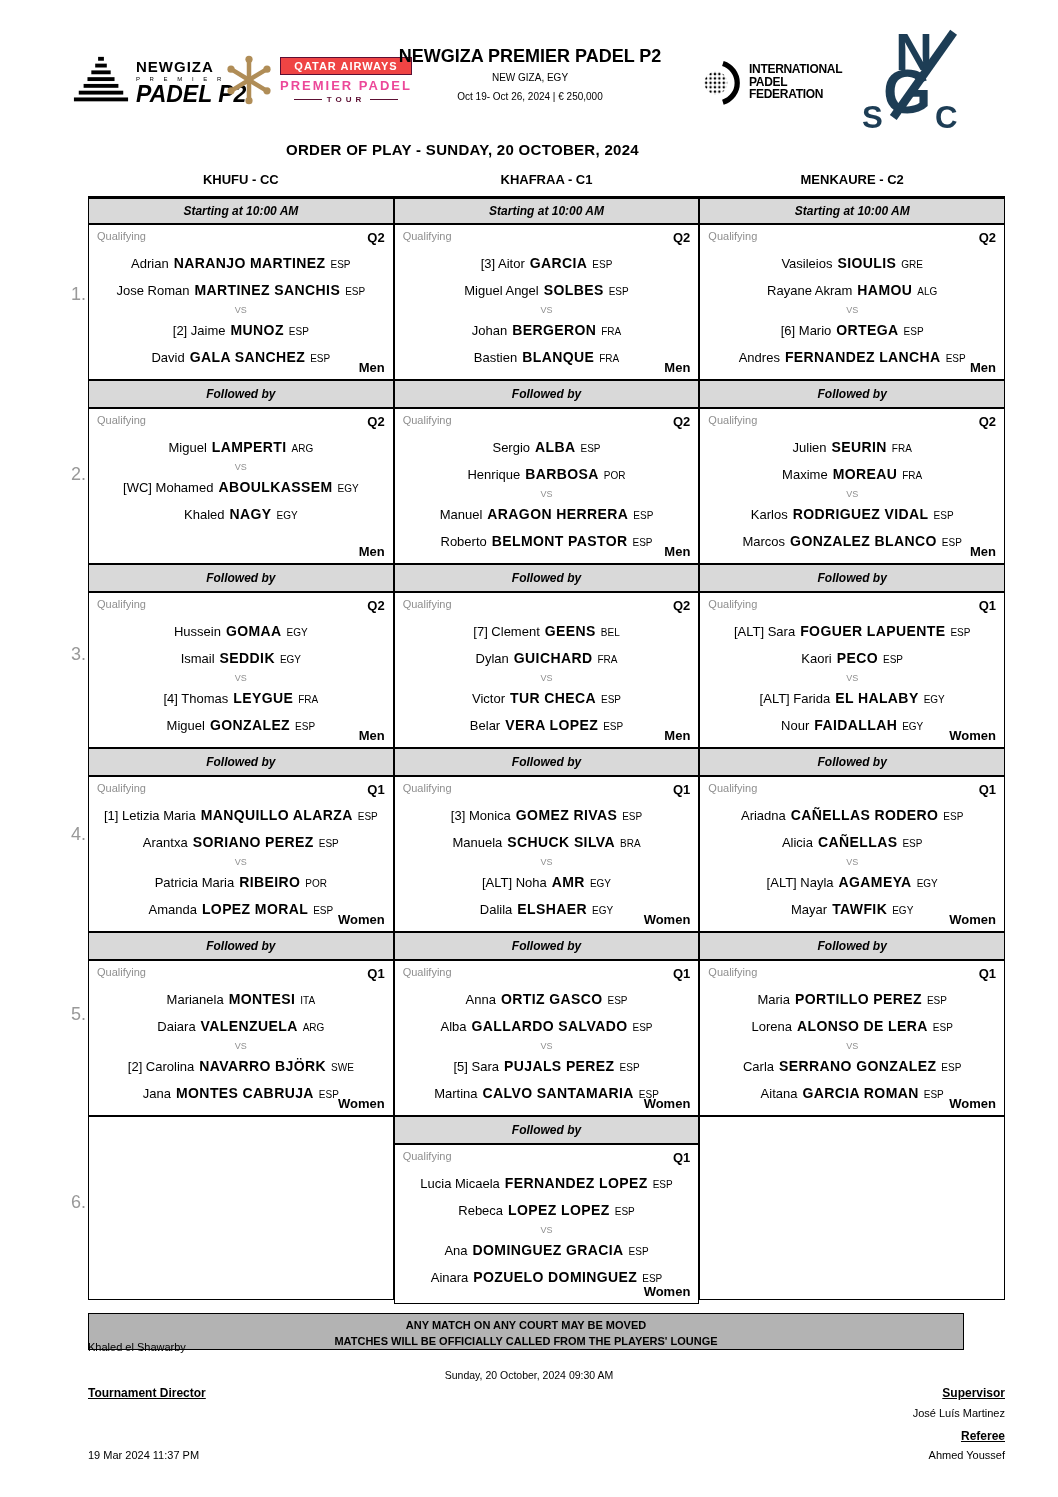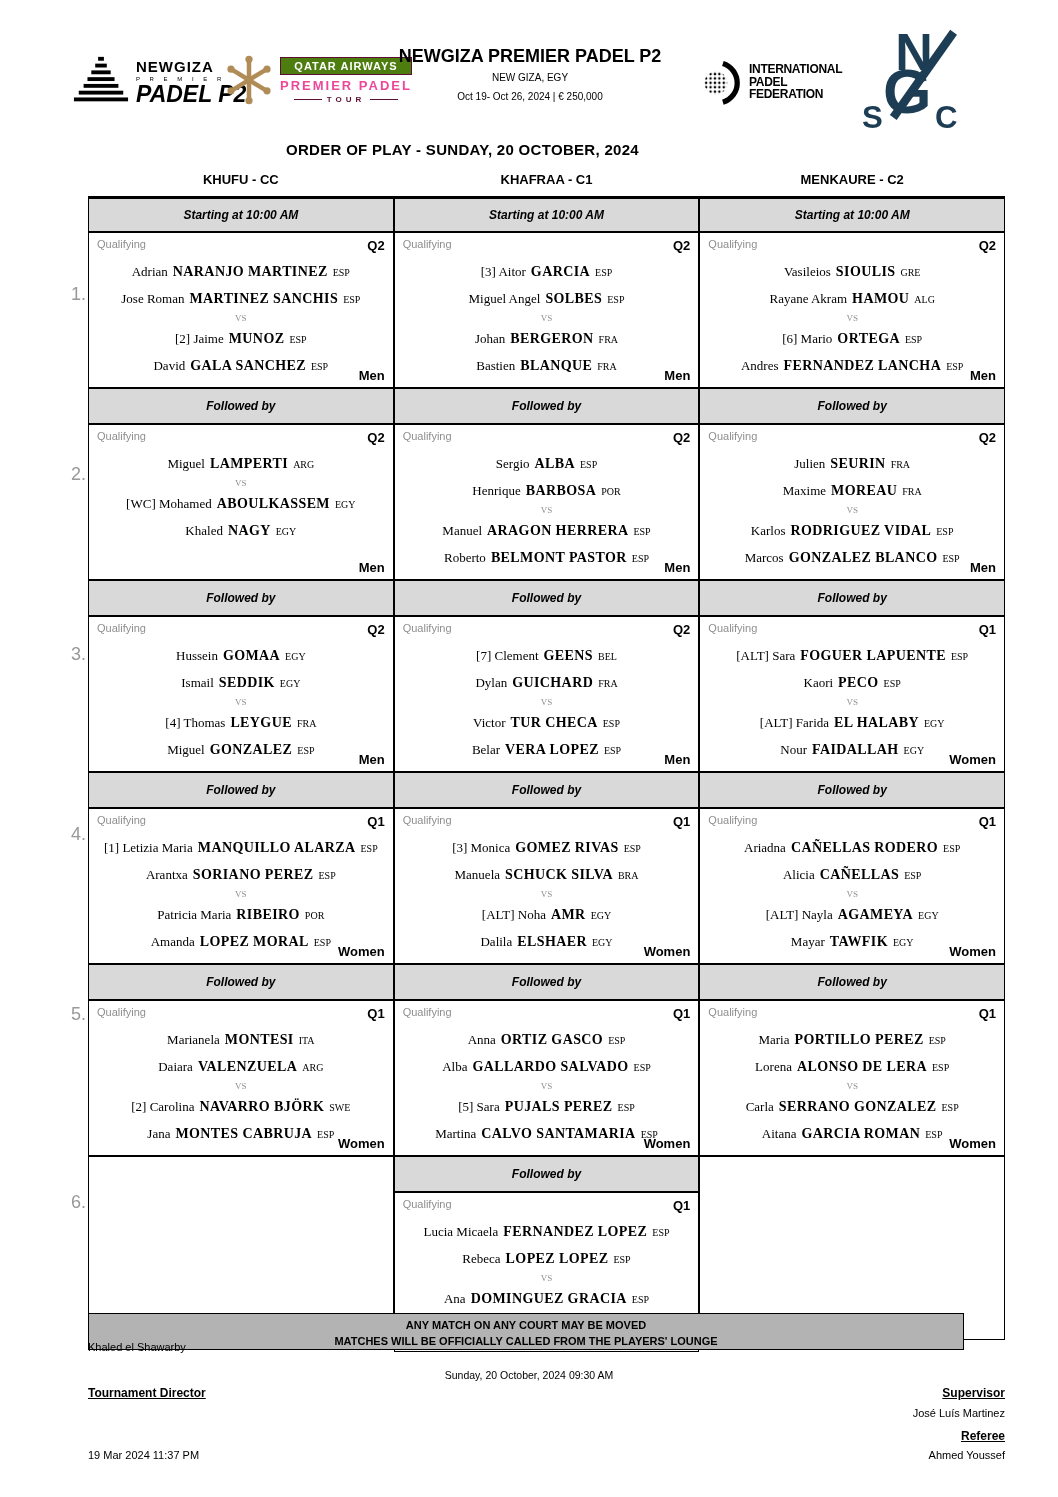--- a/index.html
+++ b/index.html
@@ -11,48 +11,48 @@
     overflow:hidden;
   }
   
   .logo-newgiza { position:absolute; top:56px; left:72px; display:flex; align-items:center; }
   .ng-text { margin-left:6px; line-height:1; }
   .ng-name { font-weight:bold; font-size:15px; letter-spacing:1px; }
   .ng-premier { font-size:6px; letter-spacing:4px; margin-top:2px; }
   .ng-padel { font-weight:bold; font-style:italic; font-size:23px; letter-spacing:0px; margin-top:1px; }
   .logo-qatar { position:absolute; top:52px; left:222px; display:flex; align-items:center; }
   .q-text { margin-left:4px; text-align:center; }
-  .q-airways { background:#4d7c0f; color:#fff; font-weight:bold; font-size:11px; padding:2px 8px; letter-spacing:1px; border:1px solid #5c0f33; }
+  .q-airways { background:#ef4444; color:#fff; font-weight:bold; font-size:11px; padding:2px 8px; letter-spacing:1px; border:1px solid #5c0f33; }
   .q-premier { font-weight:bold; font-size:13px; letter-spacing:2px; margin-top:3px; color:#ec4899; }
   .q-tour { color:#5c0f33; font-weight:bold; font-size:8px; letter-spacing:4px; margin-top:2px; display:flex; align-items:center; gap:5px; justify-content:center; }
   .q-tour:before, .q-tour:after { content:""; display:block; width:28px; height:1px; background:#5c0f33; }
   .title-block { position:absolute; top:46px; left:360px; width:340px; text-align:center; }
   .event-title { font-size:18px; font-weight:bold; }
   .event-location { font-size:10px; margin-top:5px; }
   .event-dates { font-size:10px; margin-top:8px; }
   .logo-ipf { position:absolute; top:58px; left:700px; display:flex; align-items:center; }
   .ipf-text { margin-left:5px; font-weight:bold; font-size:12px; line-height:1.08; letter-spacing:-0.3px; }
   .logo-ngsc { position:absolute; top:26px; left:860px; }
   
   .order-title { position:absolute; top:141px; left:0; width:925px; text-align:center; font-size:15px; font-weight:bold; letter-spacing:0.3px; }
   .court-names { position:absolute; top:172px; left:88px; width:917px; display:flex; }
   .court-name { flex:1; text-align:center; font-weight:bold; font-size:13px; }
   
   #order-table { position:absolute; top:196px; left:88px; width:917px; display:flex; }
   .court-column { flex:1; display:flex; flex-direction:column; }
   .cell { border:1px solid #000; background:#fff; }
-  .header-cell { height:36px; background:#d9d9d9; display:flex; align-items:center; justify-content:center; font-weight:bold; font-style:italic; font-size:12px; }
+  .header-cell { height:28px; background:#d9d9d9; display:flex; align-items:center; justify-content:center; font-weight:bold; font-style:italic; font-size:12px; }
   .court-column > .header-cell:first-child { border-top-width:3px; }
   .match-cell { height:156px; position:relative; padding:5px 8px; }
   .match-cell.tall { height:160px; }
   .empty-cell { height:184px; }
   .match-top { display:flex; justify-content:space-between; align-items:flex-start; }
   .qual { color:#8f8f8f; font-size:11px; }
   .round { font-weight:bold; font-size:13px; }
-  .players { display:flex; flex-direction:column; align-items:center; margin-top:5px;font-family:Liberation Serif, serif; }
+  .players { display:flex; flex-direction:column; align-items:center; margin-top:5px; }
   .player-line { line-height:25px; white-space:nowrap; }
   .player-first { font-size:13px; margin-right:5px; }
   .player-last { font-size:14px; font-weight:bold; margin-right:5px; letter-spacing:0.4px; }
   .player-nat { font-size:10px; }
   .vs { color:#8f8f8f; font-size:9px; line-height:13px; }
   .gender { position:absolute; right:8px; bottom:4px; font-weight:bold; font-size:13px; }
   
   .row-number { position:absolute; left:56px; width:30px; text-align:right; font-size:18px; color:#999; }
   
   .notice-box { position:absolute; top:1313px; left:88px; width:876px; height:37px; background:#b3b3b3; border:1px solid #000; text-align:center; font-weight:bold; font-size:11px; line-height:16px; padding-top:3px; }

